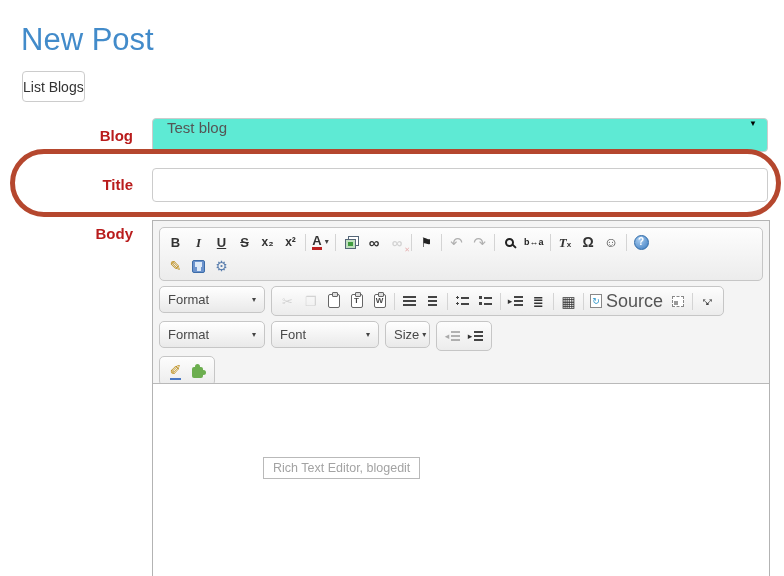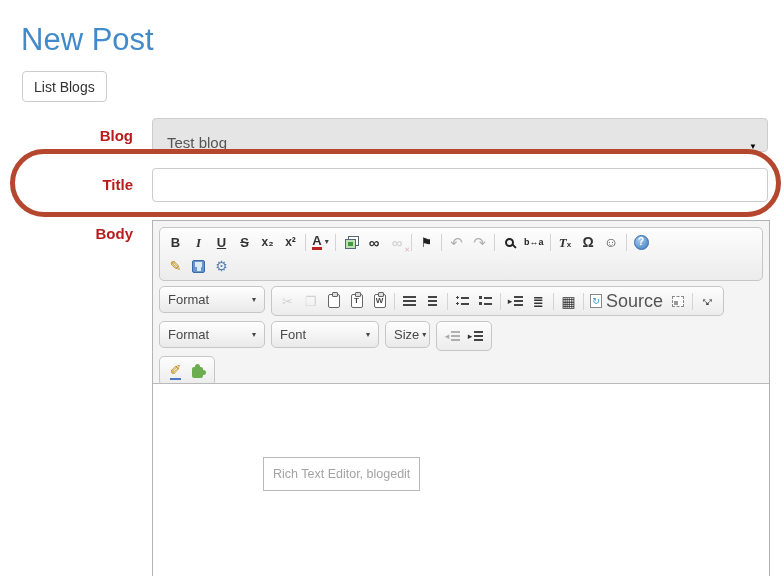--- a/index.html
+++ b/index.html
@@ -9,36 +9,36 @@
     width:784px;height:576px;overflow:hidden;position:relative;
     background:#ffffff;
     font-family:"Liberation Sans","DejaVu Sans",sans-serif;
     color:#333;
   }
   .page-title{
     position:absolute;left:21px;top:22px;margin:0;
     font-size:31px;font-weight:500;color:var(--accent);
   }
   .btn-listblogs{
-    position:absolute;left:22px;top:71px;height:31px;padding:0 11px;
+    position:absolute;left:22px;top:71px;height:31px;padding:0 0;
     background:#fff;border:1px solid #ccc;border-radius:4px;
     font-size:14px;color:#333;display:flex;align-items:center;cursor:pointer;
     font-family:inherit;
   }
   .form-label{
     position:absolute;left:0;width:133px;text-align:right;
     font-size:15px;font-weight:bold;color:#b91c1c;
   }
   .lbl-blog{top:127px;}
   .lbl-title{top:176px;}
   .lbl-body{top:225px;padding-left:48px;}
   .select-mock{
     position:absolute;left:152px;top:118px;width:616px;height:34px;
-    background:#e5e5e5;border:1px solid #ccc;border-radius:4px;
-    display:flex;align-items:flex-end;justify-content:space-between;
+    background:#5eead4;border:1px solid #ccc;border-radius:4px;
+    display:flex;align-items:flex-start;justify-content:space-between;
     padding:0 10px 0 14px;font-size:15px;color:#555;cursor:pointer;
   }
   .select-arrow{font-size:8px;color:#000;}
   .title-input{
     position:absolute;left:152px;top:168px;width:616px;height:34px;
     border:1px solid #ccc;border-radius:4px;padding:0 12px;
     font-size:15px;color:#555;font-family:inherit;background:#fff;
   }
   
   .annotation{
@@ -143,21 +143,21 @@
   .puzzle::before{content:"";position:absolute;top:-3px;left:3px;width:5px;height:5px;background:#6cae4f;border-radius:50%;}
   .puzzle::after{content:"";position:absolute;right:-3px;top:3px;width:5px;height:5px;background:#6cae4f;border-radius:50%;}
   
   .content{
     position:absolute;left:0;right:0;top:162px;bottom:0;
     background:#fff;border-top:1px solid #b9b9b9;cursor:text;
   }
   .rte-chip{
     position:absolute;left:110px;top:73px;
     border:1px solid #b9b9b9;background:#fff;color:#a3a3a3;
-    font-size:12.5px;padding:9px 9px;white-space:nowrap;
+    font-size:12.5px;padding:3px 9px;white-space:nowrap;
   }
 </style>
 </head>
 <body>
 
 <h1 class="page-title">New Post</h1>
 
 <button class="btn-listblogs">List Blogs</button>
 
 <label class="form-label lbl-blog">Blog</label>

